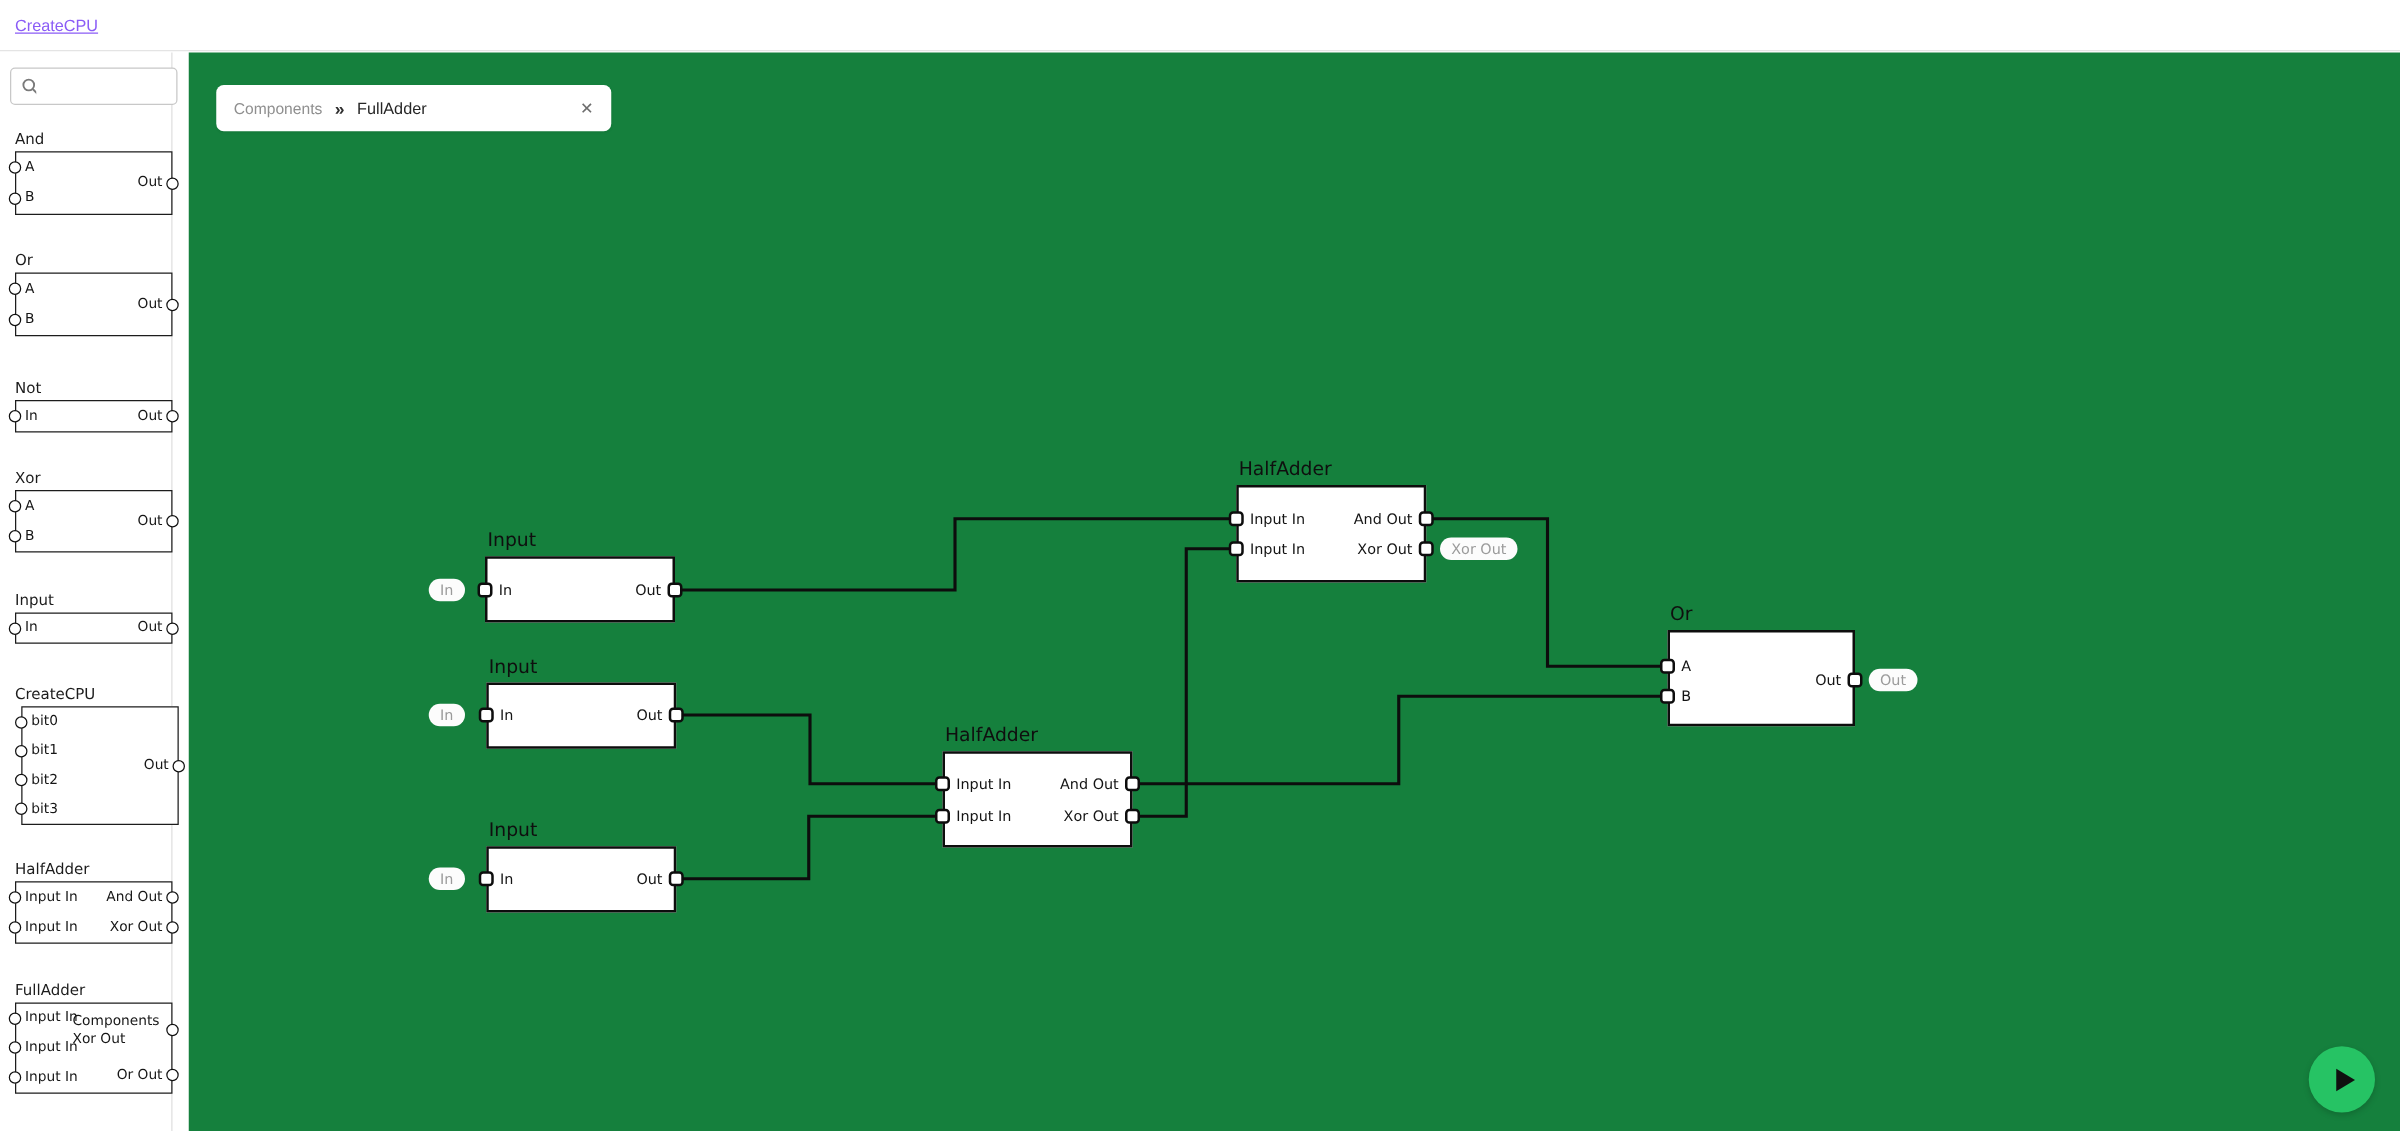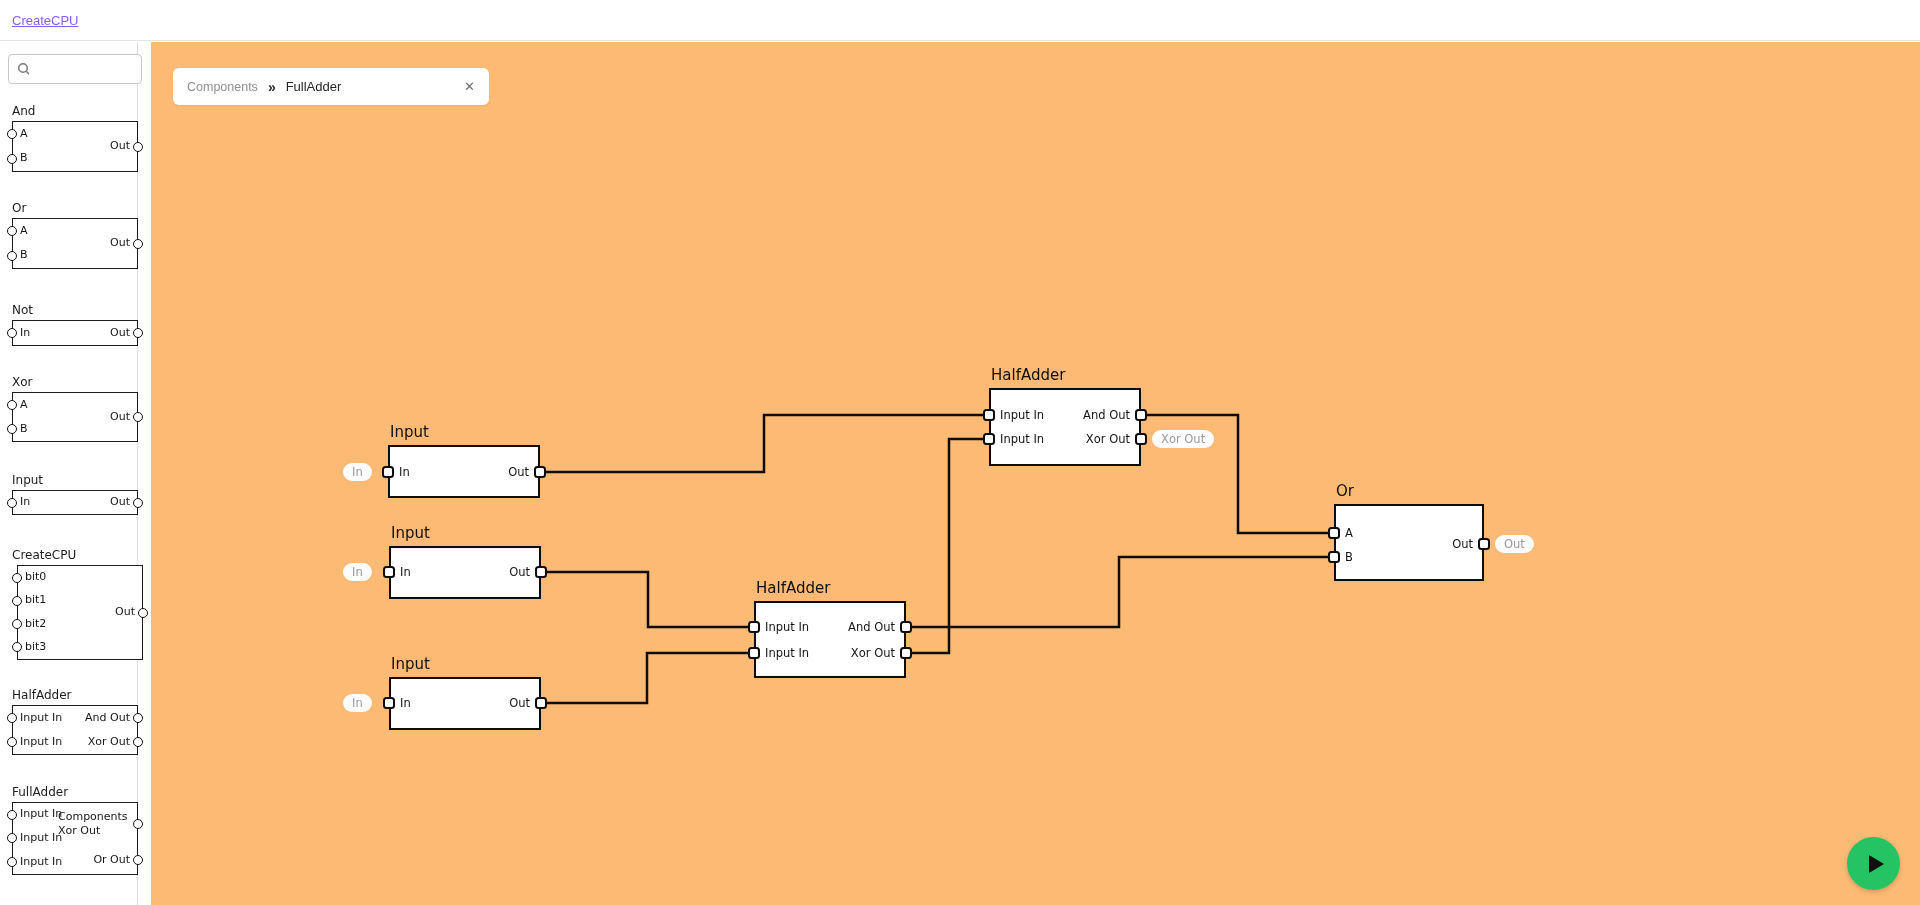--- a/index.html
+++ b/index.html
@@ -267,21 +267,21 @@
               <div class="srow sout">
                 <span class="splabel">Or Out</span>
                 <span class="sport"></span>
               </div>
             </div>
           </div>
         </div>
       </div>
   </aside>
 
-  <main class="canvas" style="background: #fdba74;">
+  <main class="canvas" style="background: #15803d;">
     <div class="tab">
       <span class="tab-root">Components</span>
       <span class="tab-sep">»</span>
       <span class="tab-title">FullAdder</span>
       <span class="tab-close">✕</span>
     </div>
 
     <svg class="wires" width="1769" height="863">
         <polyline points="389,430 613,430 613,373 838,373" stroke="#0d0d0d"></polyline>
         <polyline points="390,530 497,530 497,585 603,585" stroke="#0d0d0d"></polyline>

